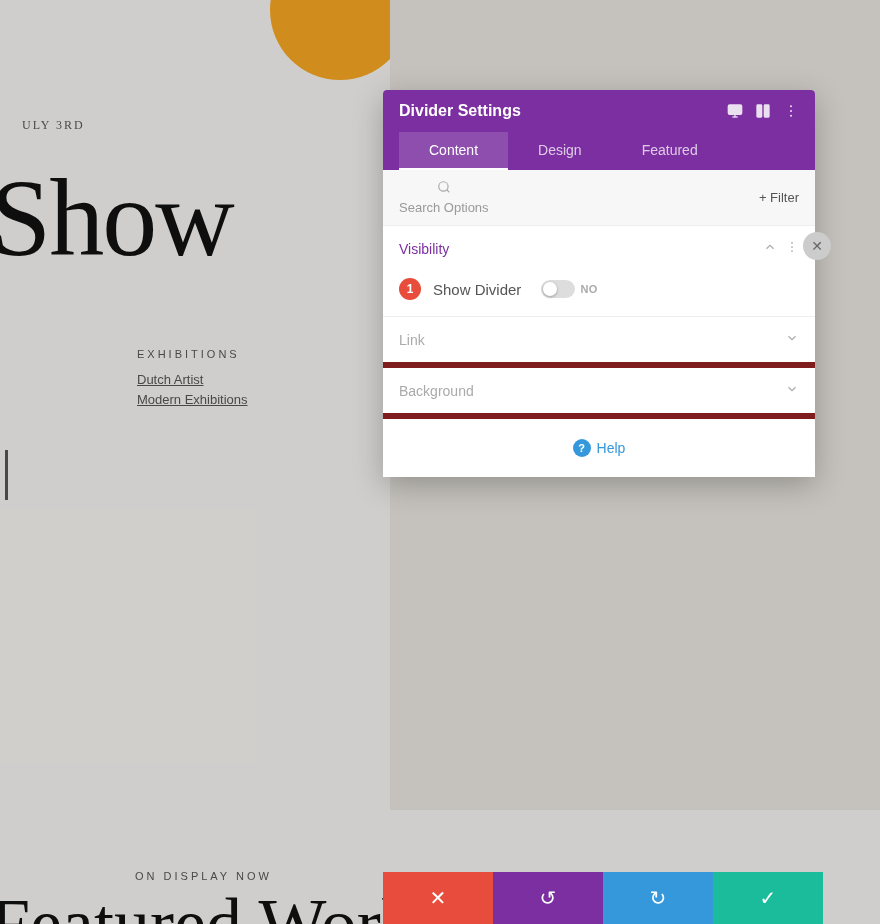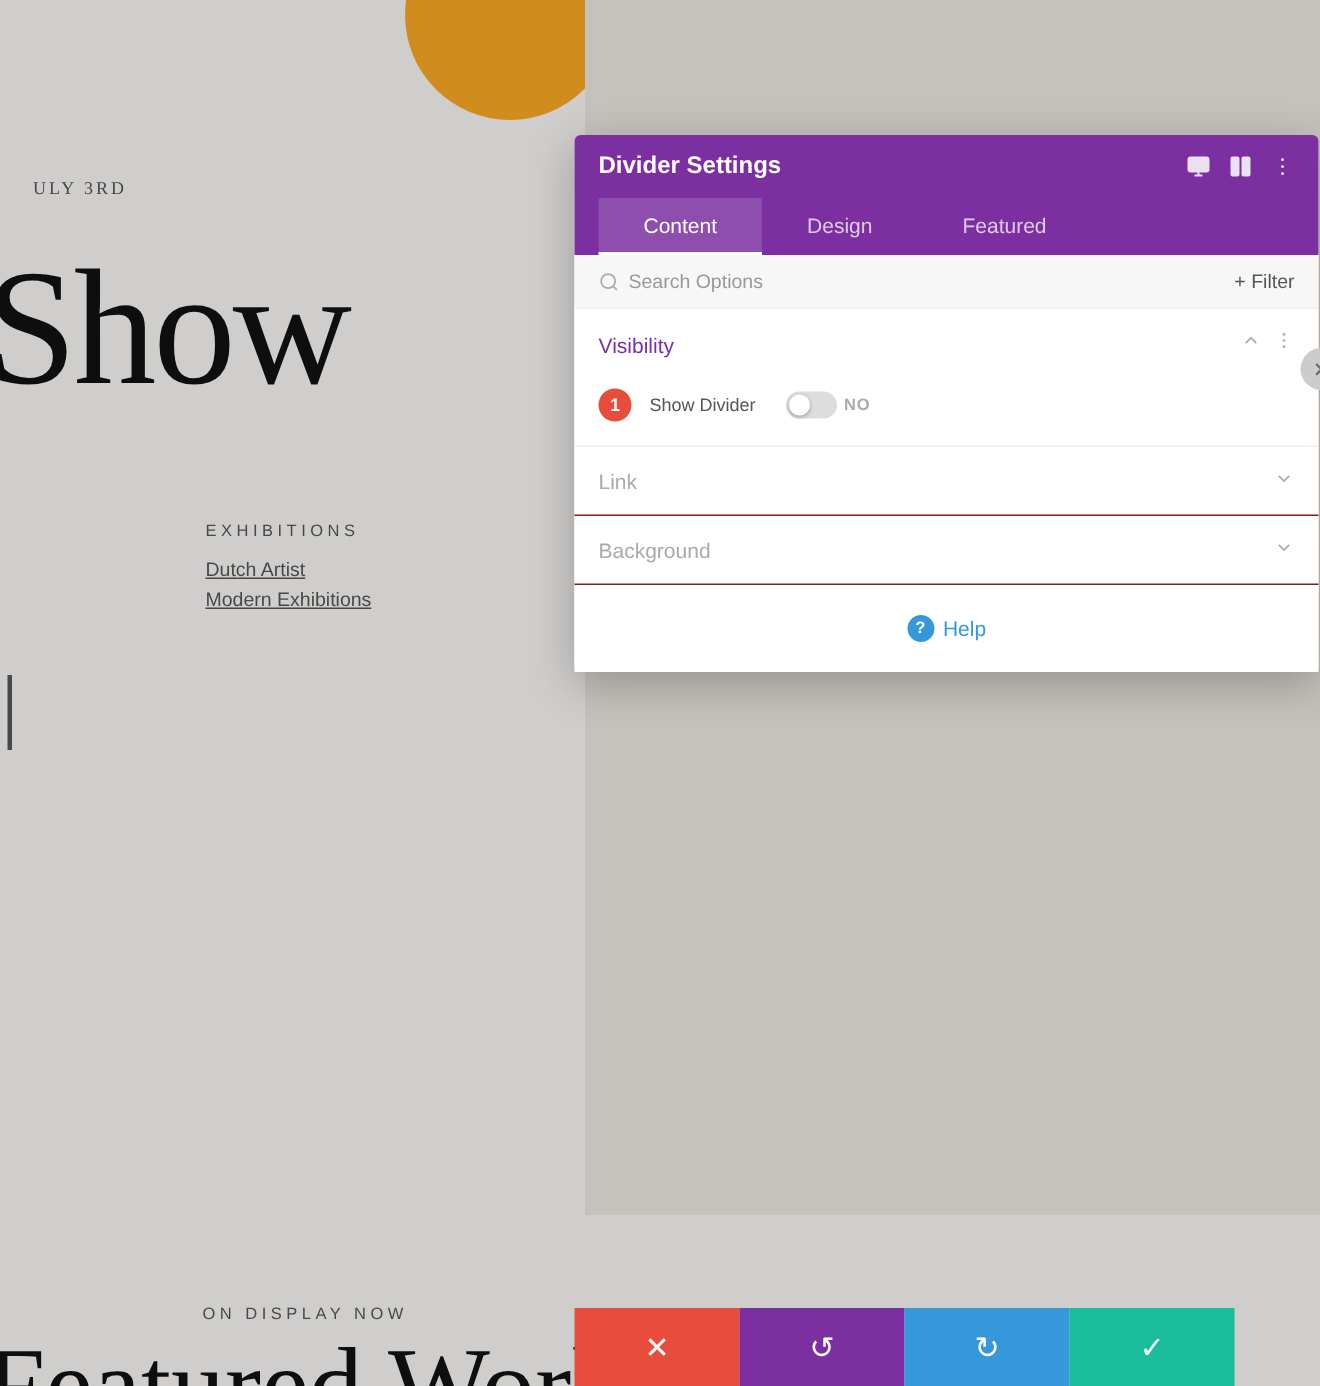--- a/index.html
+++ b/index.html
@@ -123,21 +123,21 @@
       top: 0; left: 0;
       width: 100%; height: 100%;
       background: rgba(0,0,0,0.15);
     }
 
     
     .settings-panel {
       position: absolute;
       top: 90px;
       left: 383px;
-      width: 496px;
+      width: 432px;
       background: #fff;
       border-radius: 4px;
       box-shadow: 0 8px 30px rgba(0,0,0,0.25);
       overflow: visible;
     }
 
     
     .panel-header {
       background: #7b2fa0;
       padding: 12px 16px;
@@ -219,20 +219,21 @@
       background: #f7f7f7;
       border-bottom: 1px solid #eee;
     }
 
     .search-input-wrap {
       display: flex;
       align-items: center;
       gap: 6px;
       color: #999;
       font-size: 13px;
+      flex-direction: column;
     }
 
     .filter-btn {
       display: flex;
       align-items: center;
       gap: 4px;
       font-size: 13px;
       color: #555;
       cursor: pointer;
     }
@@ -285,21 +286,21 @@
       color: #fff;
       font-size: 12px;
       font-weight: bold;
       display: flex;
       align-items: center;
       justify-content: center;
       flex-shrink: 0;
     }
 
     .show-divider-label {
-      font-size: 12px;
+      font-size: 15px;
       color: #555;
       font-weight: 500;
       margin-right: 8px;
     }
 
     .toggle-wrap {
       display: flex;
       align-items: center;
       gap: 0;
     }
@@ -331,21 +332,21 @@
       font-weight: 600;
       letter-spacing: 0.5px;
     }
 
     
     .collapsed-section {
       padding: 14px 16px;
       display: flex;
       align-items: center;
       justify-content: space-between;
-      border-bottom: 1px solid #7f1d1d;
+      border-bottom: 6px solid #7f1d1d;
       cursor: pointer;
     }
 
     .collapsed-section-title {
       font-size: 14px;
       color: #aaa;
     }
 
     .chevron-icon {
       color: #aaa;

